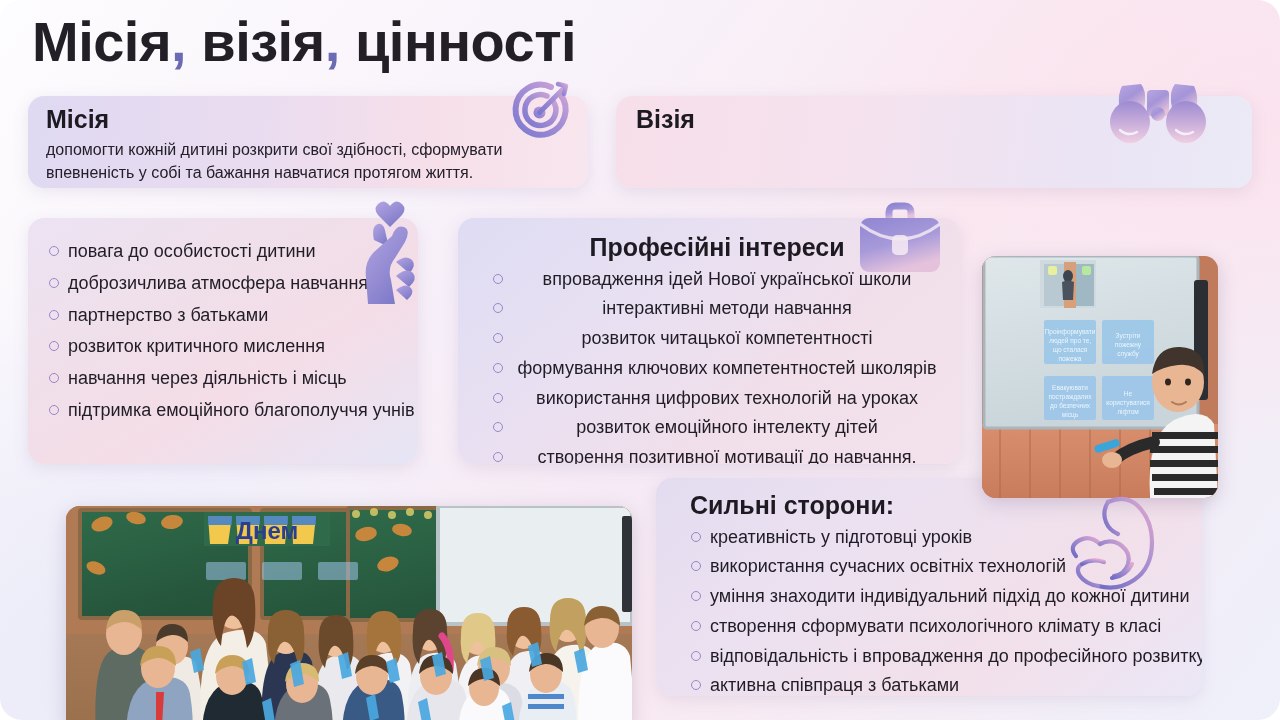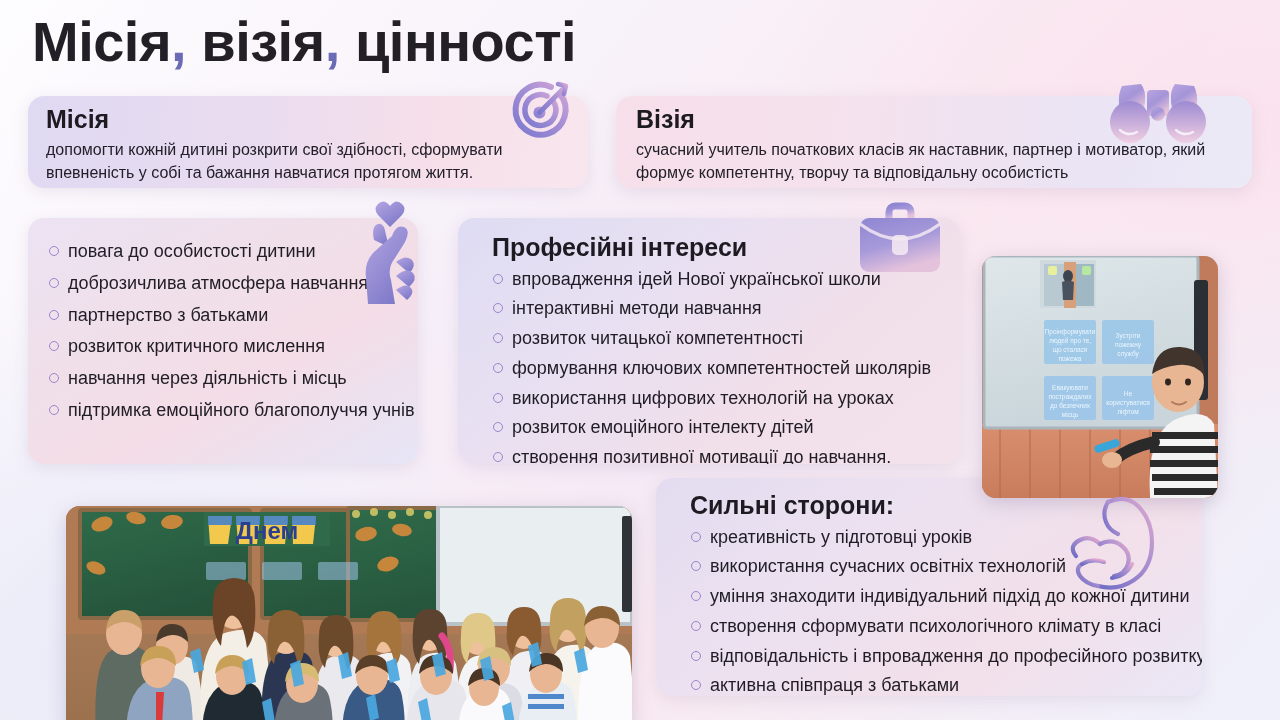--- a/index.html
+++ b/index.html
@@ -12,20 +12,21 @@
   }
 
   #slide{
     position:relative;
     width:1280px; height:720px;
     background:
       radial-gradient(820px 520px at 100% 18%, #fbe3ee 0%, rgba(251,227,238,0) 62%),
       radial-gradient(700px 640px at 8% 92%, #e9ebf8 0%, rgba(233,235,248,0) 60%),
       radial-gradient(520px 400px at 52% 52%, #f2e9f6 0%, rgba(242,233,246,0) 70%),
       linear-gradient(128deg,#fdfcfe 0%,#f8f2fa 34%,#f9e9f1 62%,#eef0fa 100%);
+    border-radius: 22px;
   }
 
   
   #title{
     position:absolute; left:32px; top:8px;
     font-size:56px; font-weight:700;
     letter-spacing:-0.5px;
     color:#231f26;
     white-space:nowrap;
     line-height:1.2;
@@ -72,21 +73,21 @@
     left:28px; top:218px; width:390px; height:246px;
     background:linear-gradient(150deg,#ece3f3 0%,#f0dfe9 38%,#f4dde7 62%,#e6e5f6 100%);
   }
   #card-values .pad{ padding:16px 18px 0 20px; }
 
   
   #card-interests{
     left:458px; top:218px; width:502px; height:246px;
     background:linear-gradient(140deg,#dedcf3 0%,#e8e0f2 34%,#f1dfea 66%,#f3e2ec 100%);
   }
-  #card-interests .pad{ padding:16px 18px 0 34px; }
+  #card-interests .pad{ padding:16px 18px 0 34px;text-align:center; }
 
   
   #card-strengths{
     left:656px; top:478px; width:546px; height:218px;
     background:linear-gradient(140deg,#e3dcf0 0%,#ece1f0 35%,#f2e0ea 68%,#ebe7f6 100%);
   }
   #card-strengths .pad{ padding:14px 18px 0 34px; }
 
   
   ul.bul{ list-style:none; margin-top:6px; }
@@ -163,21 +164,20 @@
       <circle cx="31.5" cy="34.5" r="6" fill="url(#gTar)"></circle>
       <path d="M31.5 34.5 L57 9" stroke="url(#gTar)" stroke-width="5" stroke-linecap="round" fill="none"></path>
       <path d="M50 6 L58 8 L56 16" fill="none" stroke="url(#gTar)" stroke-width="4.5" stroke-linecap="round" stroke-linejoin="round"></path>
     </svg>
   </div>
 
   <div class="card" id="card-vision">
     <div class="inner">
       <div class="pad">
         <div class="card-h">Візія</div>
-        <div class="card-b">сучасний учитель початкових класів як наставник, партнер і мотиватор, який формує компетентну, творчу та відповідальну особистість</div>
       </div>
     </div>
   </div>
 
   <div class="deco" id="icon-binocs">
     <svg viewBox="0 0 112 78">
       <defs>
         <linearGradient id="gBin" x1="0" y1="0" x2=".6" y2="1">
           <stop offset="0" stop-color="#b9a6e0"></stop>
             <stop offset=".5" stop-color="#a494d8"></stop>

